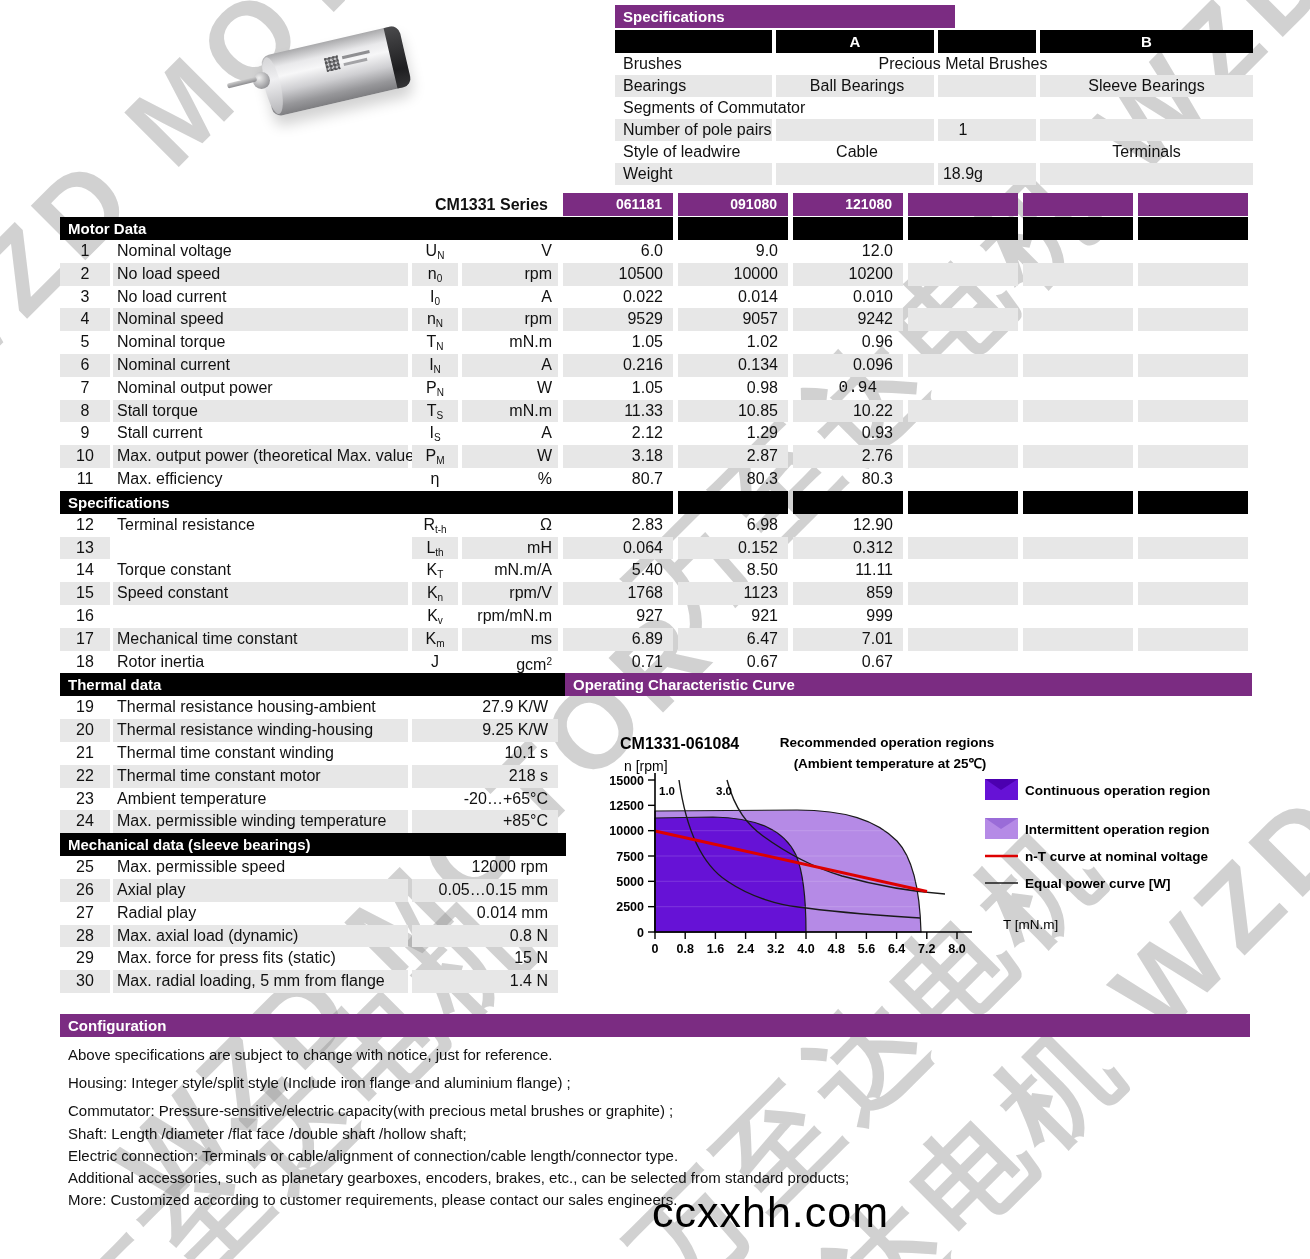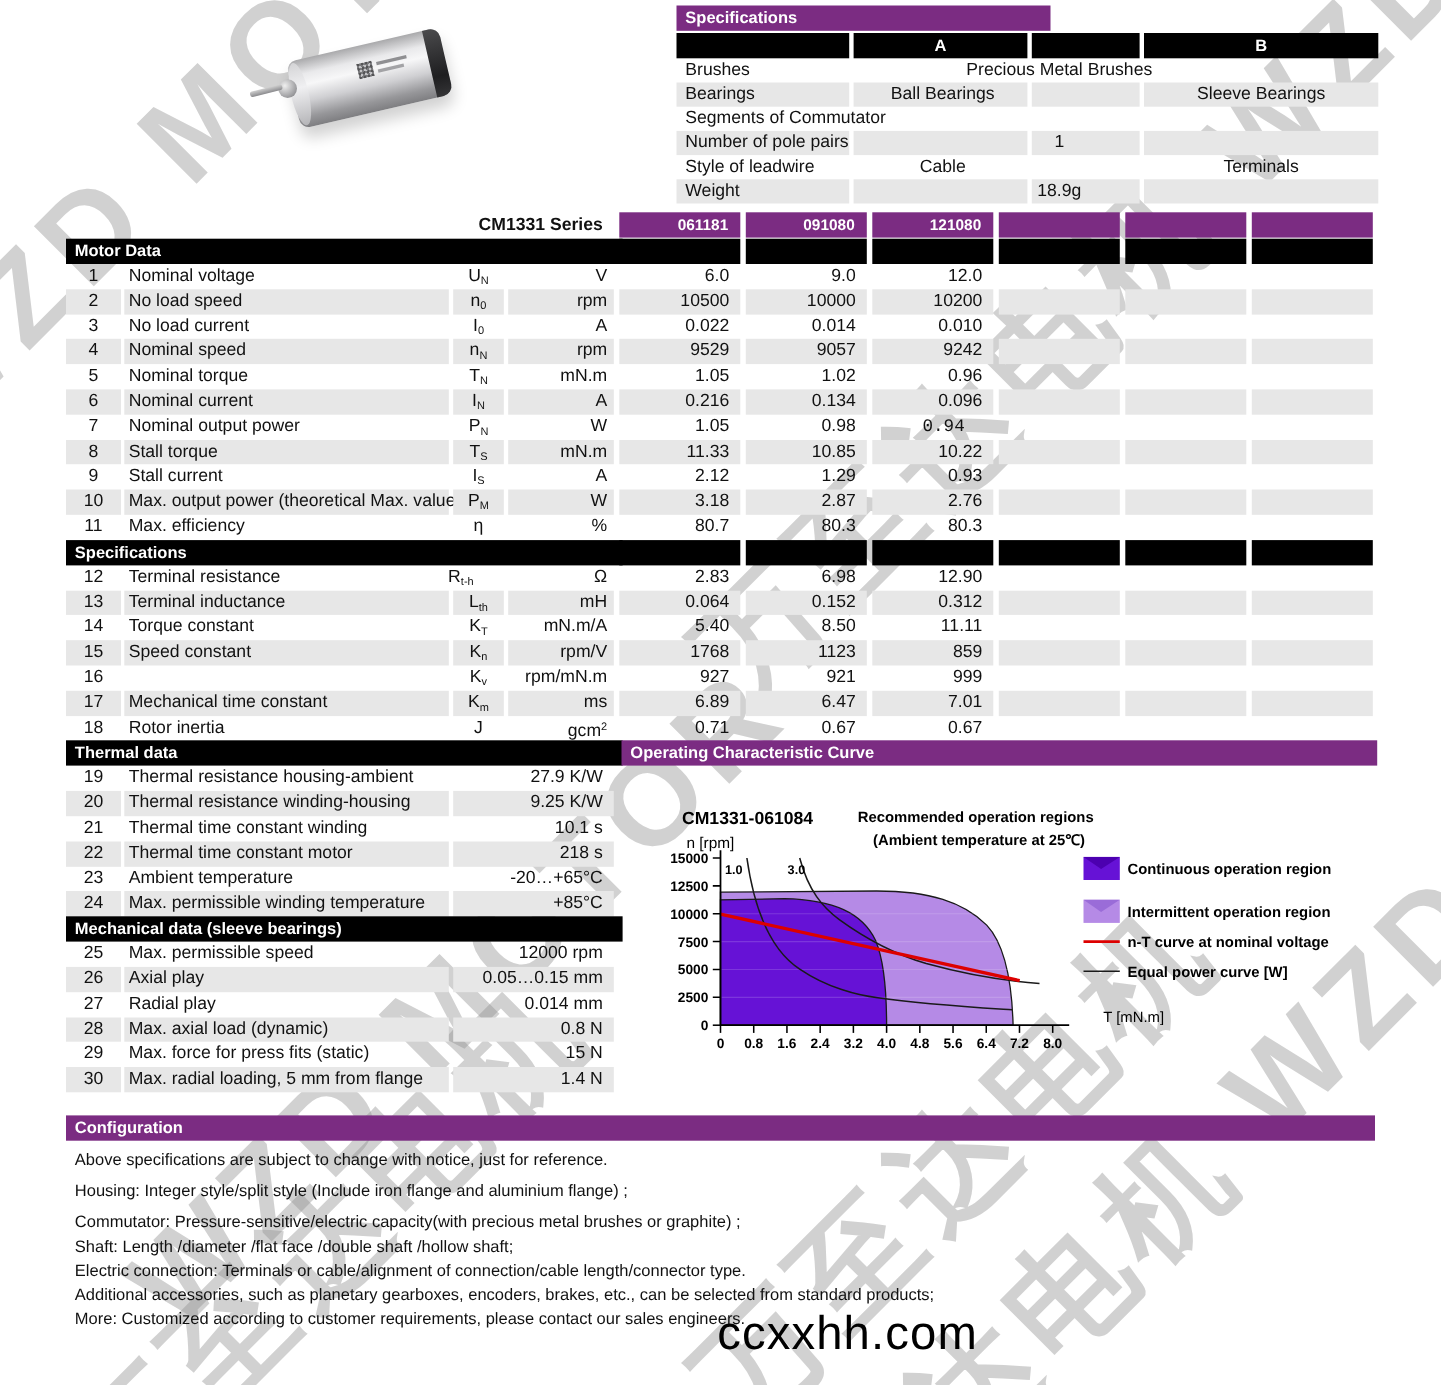--- a/index.html
+++ b/index.html
@@ -272,32 +272,31 @@
         <div class="blackSeg" style="position: absolute; left: 563px; top: 0px; width: 110px; height: 23px;"></div>
         <div class="blackSeg" style="position: absolute; left: 678px; top: 0px; width: 110px; height: 23px;"></div>
         <div class="blackSeg" style="position: absolute; left: 793px; top: 0px; width: 110px; height: 23px;"></div>
         <div class="blackSeg" style="position: absolute; left: 908px; top: 0px; width: 110px; height: 23px;"></div>
         <div class="blackSeg" style="position: absolute; left: 1023px; top: 0px; width: 110px; height: 23px;"></div>
         <div class="blackSeg" style="position: absolute; left: 1138px; top: 0px; width: 110px; height: 23px;"></div>
       </div>
       <div style="position: absolute; left: 0px; top: 513.8px; width: 1310px; height: 22.8px;">
         <div class="cell tc" style="position: absolute; left: 60px; top: 0px; width: 50px; height: 22.8px;">12</div>
         <div class="cell tl" style="position: absolute; left: 113px; top: 0px; width: 295px; height: 22.8px; padding-left: 4px;">Terminal resistance</div>
-        <div class="cell tc" style="position: absolute; left: 396px; top: 0px; width: 46px; height: 33px;"><span>R</span><sub class="sy">t-h</sub></div>
+        <div class="cell tc" style="position: absolute; left: 412px; top: 0px; width: 46px; height: 33px;"><span>R</span><sub class="sy">t-h</sub></div>
         <div class="cell tr" style="position: absolute; left: 462px; top: 0px; width: 96px; height: 22.8px; padding-right: 6px;"><span>Ω</span></div>
         <div class="cell tr" style="position: absolute; left: 563px; top: 0px; width: 110px; height: 22.8px; padding-right: 10px;">2.83</div>
         <div class="cell tr" style="position: absolute; left: 678px; top: 0px; width: 110px; height: 22.8px; padding-right: 10px;">6.98</div>
         <div class="cell tr" style="position: absolute; left: 793px; top: 0px; width: 110px; height: 22.8px; padding-right: 10px;">12.90</div>
         <div class="cell tr" style="position: absolute; left: 908px; top: 0px; width: 110px; height: 22.8px; padding-right: 10px;"></div>
         <div class="cell tr" style="position: absolute; left: 1023px; top: 0px; width: 110px; height: 22.8px; padding-right: 10px;"></div>
         <div class="cell tr" style="position: absolute; left: 1138px; top: 0px; width: 110px; height: 22.8px; padding-right: 10px;"></div>
       </div>
       <div style="position: absolute; left: 0px; top: 536.6px; width: 1310px; height: 22.8px;">
         <div class="cell tc gray" style="position: absolute; left: 60px; top: 0px; width: 50px; height: 22.8px;">13</div>
-        <div class="cell tl gray" style="position: absolute; left: 113px; top: 0px; width: 295px; height: 22.8px; padding-left: 4px;">Terminal inductance</div>
         <div class="cell tc gray" style="position: absolute; left: 412px; top: 0px; width: 46px; height: 22.8px;"><span>L</span><sub class="sy">th</sub></div>
         <div class="cell tr gray" style="position: absolute; left: 462px; top: 0px; width: 96px; height: 22.8px; padding-right: 6px;"><span>mH</span></div>
         <div class="cell tr gray" style="position: absolute; left: 563px; top: 0px; width: 110px; height: 22.8px; padding-right: 10px;">0.064</div>
         <div class="cell tr gray" style="position: absolute; left: 678px; top: 0px; width: 110px; height: 22.8px; padding-right: 10px;">0.152</div>
         <div class="cell tr gray" style="position: absolute; left: 793px; top: 0px; width: 110px; height: 22.8px; padding-right: 10px;">0.312</div>
         <div class="cell tr gray" style="position: absolute; left: 908px; top: 0px; width: 110px; height: 22.8px; padding-right: 10px;"></div>
         <div class="cell tr gray" style="position: absolute; left: 1023px; top: 0px; width: 110px; height: 22.8px; padding-right: 10px;"></div>
         <div class="cell tr gray" style="position: absolute; left: 1138px; top: 0px; width: 110px; height: 22.8px; padding-right: 10px;"></div>
       </div>
       <div style="position: absolute; left: 0px; top: 559.4px; width: 1310px; height: 22.8px;">

